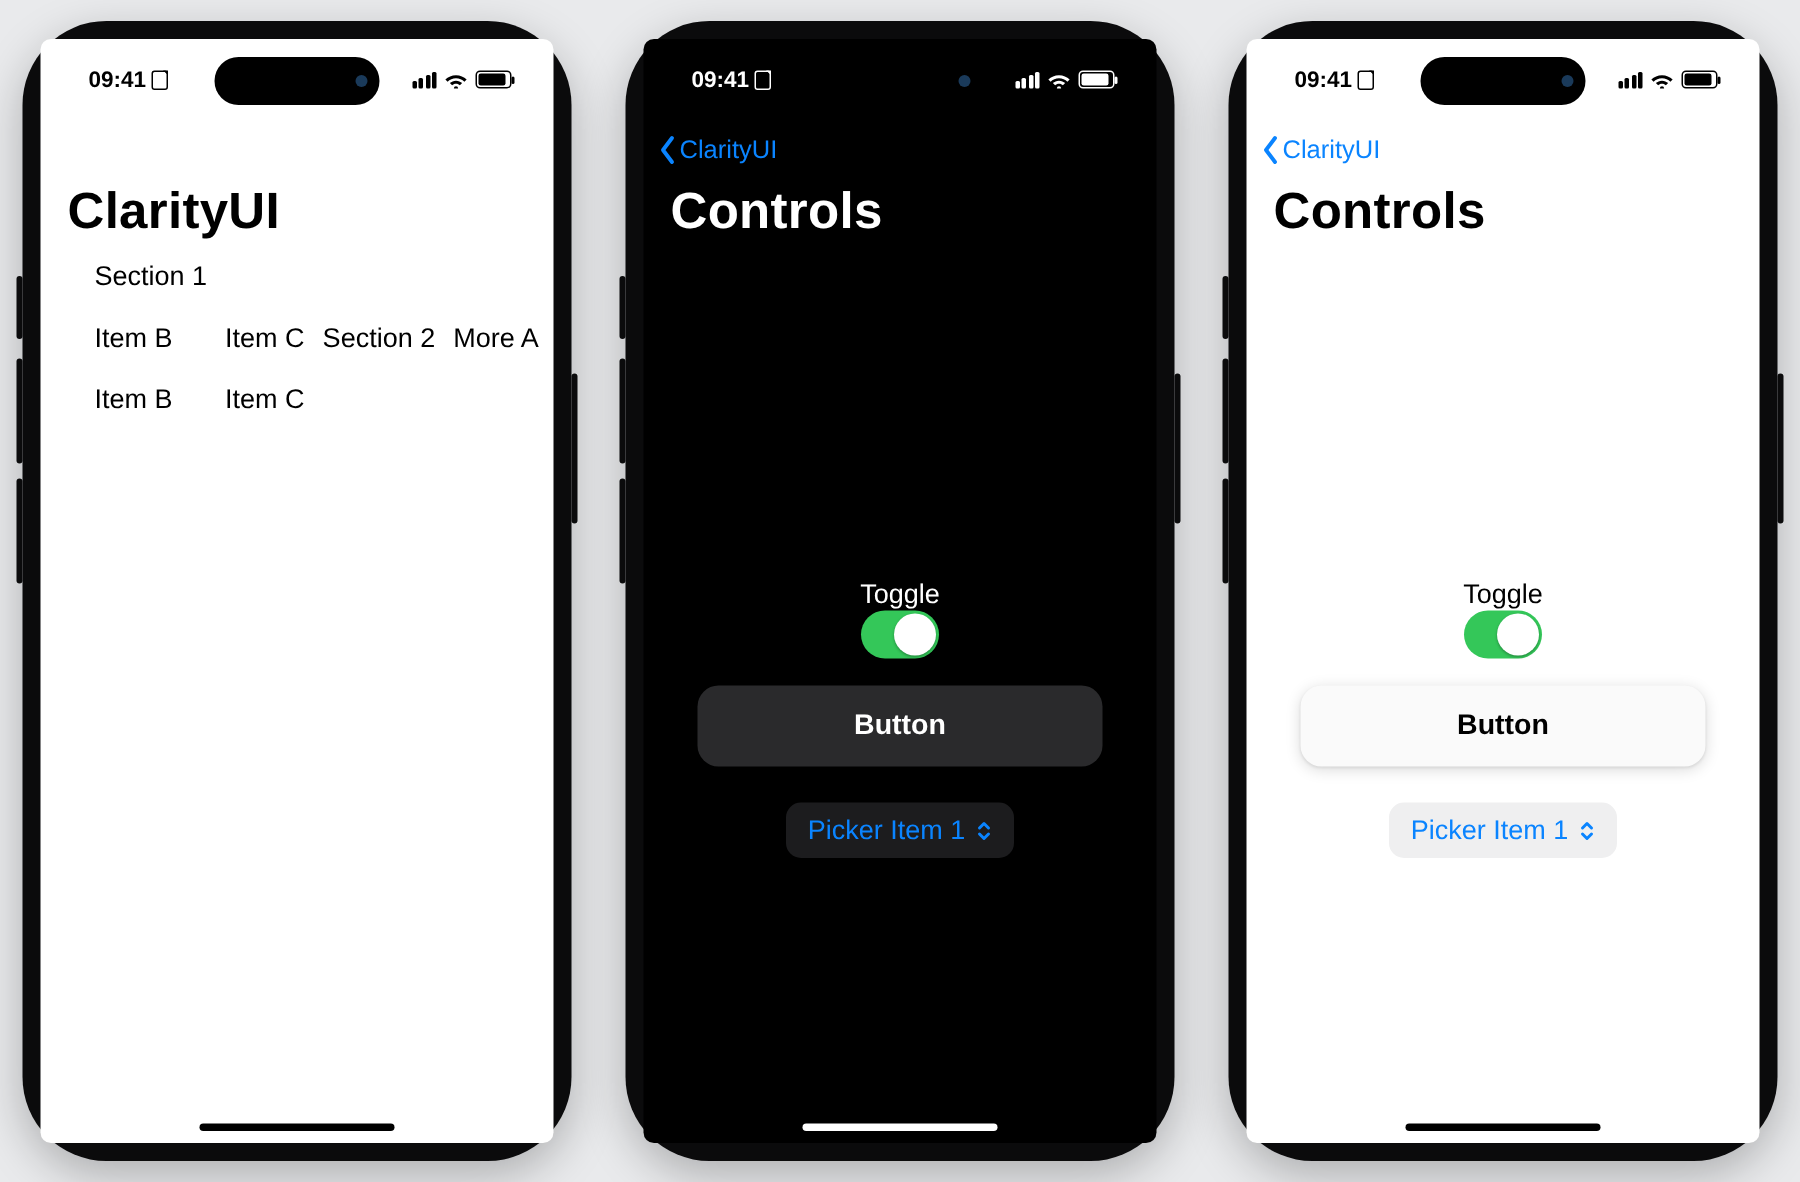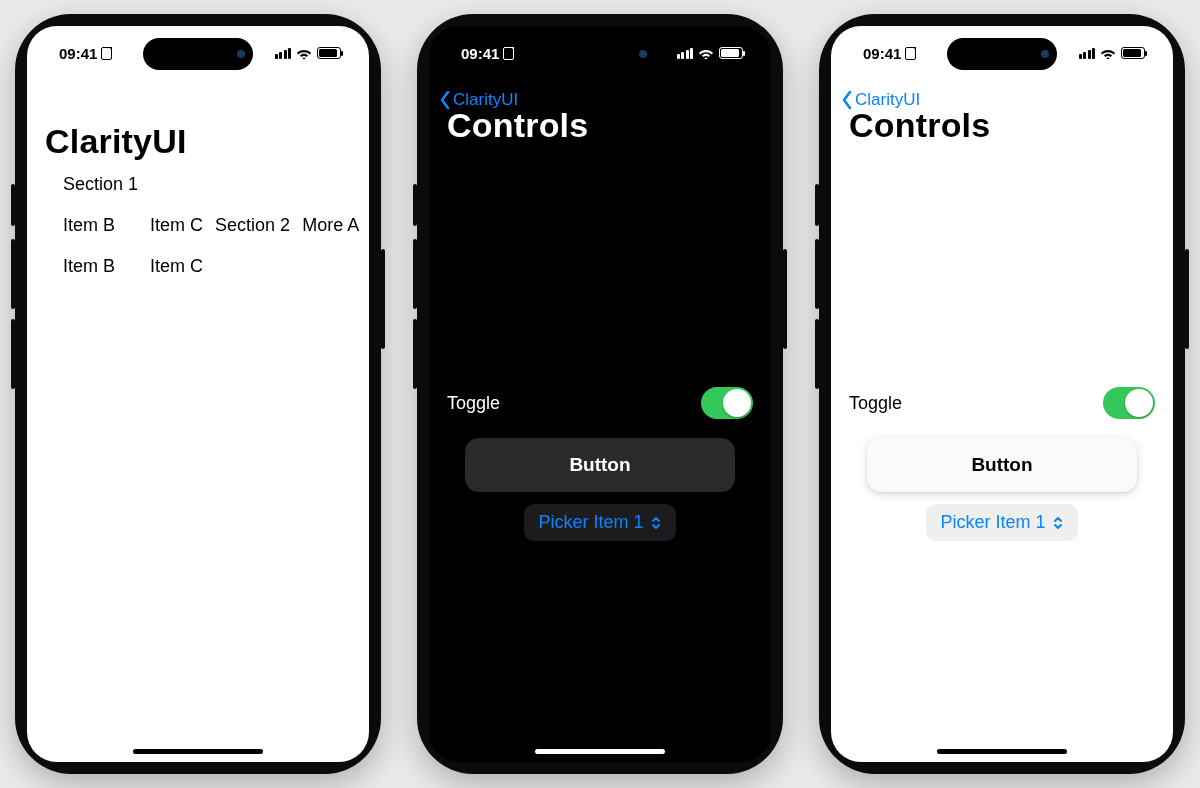--- a/index.html
+++ b/index.html
@@ -31,21 +31,21 @@
     content:"";position:absolute;background:#0b0b0c;border-radius:3px;
   }
   
   .phone .btn{position:absolute;background:#0b0b0c;border-radius:3px;}
   .phone .btn.vol1{left:-4px;top:170px;width:4px;height:42px;}
   .phone .btn.vol2{left:-4px;top:225px;width:4px;height:70px;}
   .phone .btn.vol3{left:-4px;top:305px;width:4px;height:70px;}
   .phone .btn.pwr{right:-4px;top:235px;width:4px;height:100px;}
   .screen{
     width:100%;height:100%;
-    border-radius:30px;
+    border-radius:7px;
     overflow:hidden;
     position:relative;
     background:#fff;
   }
   .screen.dark{background:#000;color:#fff;}
   .screen.light{background:#fff;color:#000;}
   
   .island{
     position:absolute;top:12px;left:50%;transform:translateX(-50%);
     width:110px;height:32px;background:#000;border-radius:20px;z-index:10;
@@ -70,21 +70,21 @@
   .battery i{position:absolute;left:1px;top:1px;bottom:1px;width:18px;background:currentColor;border-radius:1.5px;}
   
   .nav{
     position:absolute;top:54px;left:0;right:0;height:40px;
     display:flex;align-items:center;padding:0 10px;z-index:5;
   }
   .back{display:flex;align-items:center;color:var(--ios-blue);font-size:17px;gap:2px;cursor:pointer;}
   .chev-left{width:12px;height:20px;}
   
   .large-title{
-    position:absolute;top:80px;left:18px;right:18px;
+    position:absolute;top:96px;left:18px;right:18px;
     font-size:34px;font-weight:700;letter-spacing:.2px;
   }
   .phone1 .large-title{top:96px;}
   
   .content{
     position:absolute;top:150px;left:0;right:0;bottom:0;
     padding:0 18px;
   }
   
   .grid{
@@ -96,39 +96,39 @@
   .popover{
     position:absolute;top:0px;right:-4px;
     background:#fff;border-radius:14px;
     padding:16px 20px;font-size:21px;font-weight:600;
     box-shadow:0 10px 30px rgba(0,0,0,.18),0 2px 6px rgba(0,0,0,.12);
     z-index:20;
   }
   
   .row-toggle{
     display:flex;align-items:center;justify-content:space-between;
-    font-size:18px;min-height:34px;
+    font-size:18px;min-height:34px;flex-direction:column;
   }
   .switch{
     width:52px;height:32px;border-radius:16px;background:var(--ios-green);
     position:relative;cursor:pointer;
   }
   .switch .knob{
     position:absolute;top:2px;right:2px;width:28px;height:28px;border-radius:50%;
     background:#fff;box-shadow:0 1px 2px rgba(0,0,0,.3);
   }
   .big-button{
     margin:18px auto 0;width:88%;height:54px;border-radius:14px;
     display:flex;align-items:center;justify-content:center;
     font-size:19px;font-weight:600;cursor:pointer;
   }
   .screen.dark .big-button{background:#2a2a2c;color:#fff;box-shadow:0 2px 6px rgba(0,0,0,.4);}
   .screen.light .big-button{background:#fafafa;color:#000;box-shadow:0 2px 10px rgba(0,0,0,.15),0 1px 2px rgba(0,0,0,.08);}
   .picker{
-    margin:12px auto 0;width:max-content;padding:8px 14px;border-radius:10px;
+    margin:24px auto 0;width:max-content;padding:8px 14px;border-radius:10px;
     display:flex;align-items:center;gap:6px;
     color:var(--ios-blue);font-size:18px;cursor:pointer;
   }
   .screen.dark .picker{background:#1c1c1e;}
   .screen.light .picker{background:#efeff0;}
   .updown{width:12px;height:16px;}
   
   .home{
     position:absolute;bottom:8px;left:50%;transform:translateX(-50%);
     width:130px;height:5px;border-radius:3px;background:#000;

